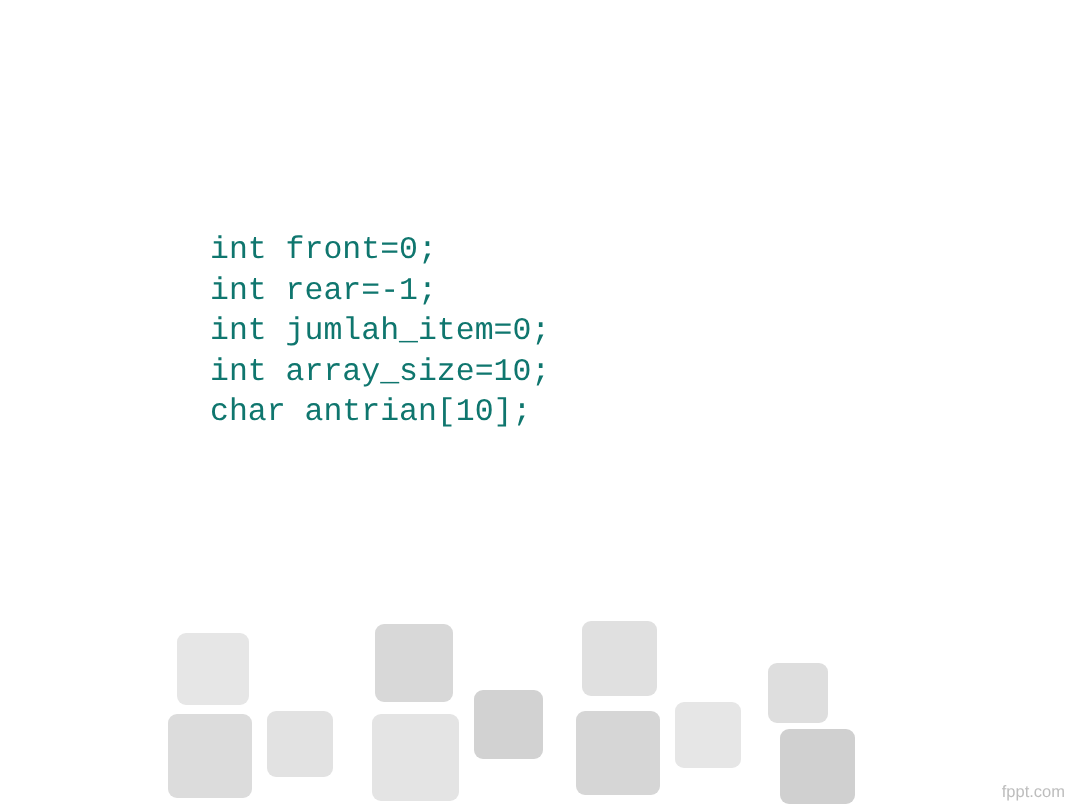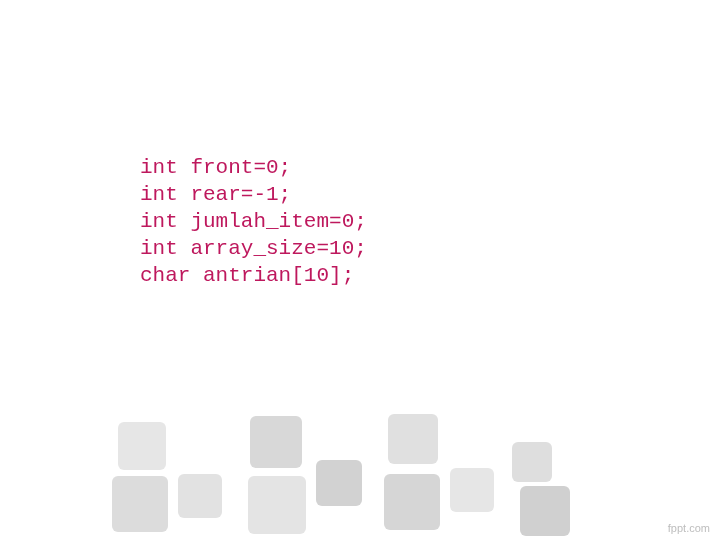--- a/index.html
+++ b/index.html
@@ -26,21 +26,21 @@
     color: #1a1a1a;
     line-height: 1.15;
     letter-spacing: 0.2px;
   }
   .code {
     position: absolute;
     top: 155px;
     left: 140px;
     font-family: "Courier New", Courier, monospace;
     font-size: 21px;
-    color: #be185d;
+    color: #0f766e;
     line-height: 1.28;
     white-space: pre;
   }
   .squares {
     position: absolute;
     bottom: 0;
     left: 0;
     width: 720px;
     height: 200px;
     pointer-events: none;

